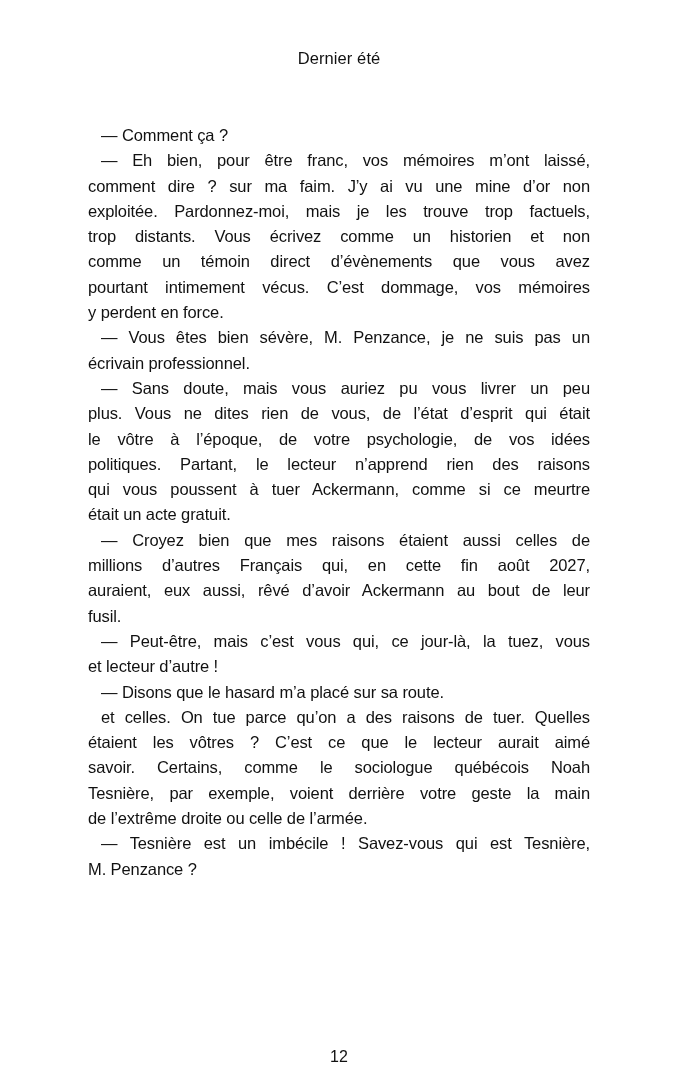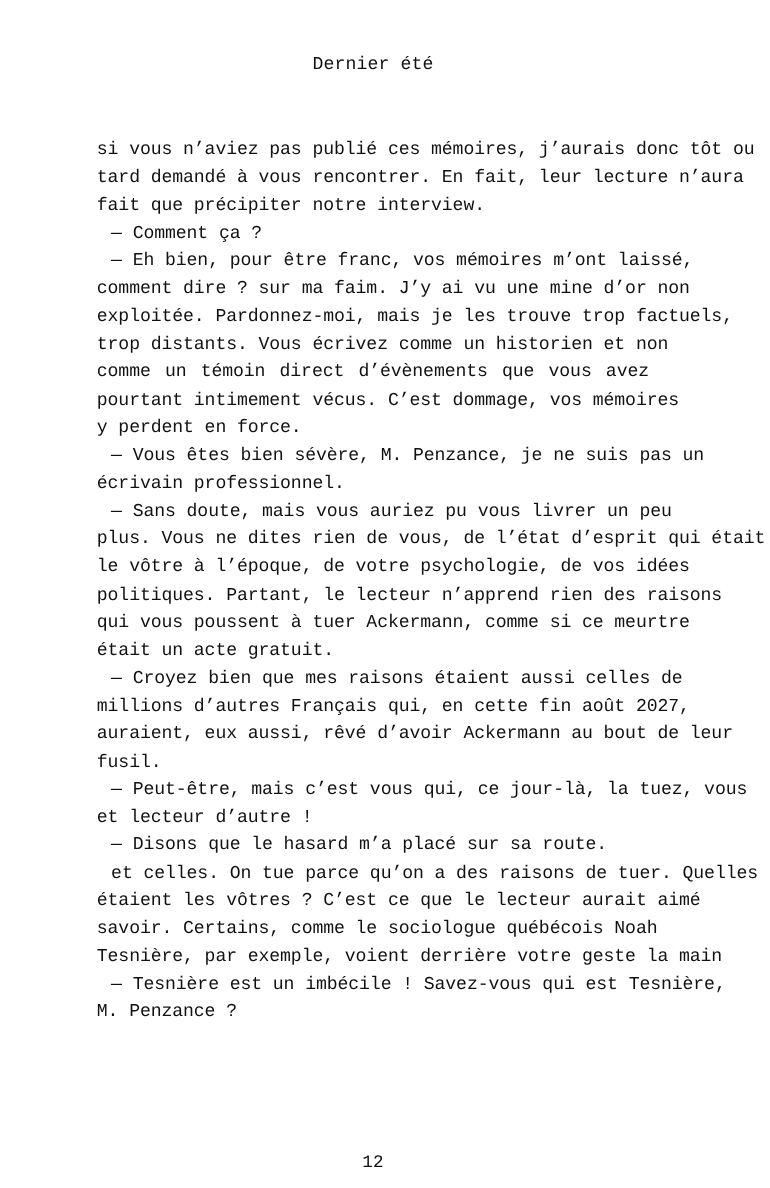--- a/index.html
+++ b/index.html
@@ -6,21 +6,21 @@
     margin: 0;
     padding: 0;
     background: #ffffff;
   }
   .page {
     position: relative;
     width: 700px;
     height: 1080px;
     background: #ffffff;
     overflow: hidden;
-    font-family: Liberation Mono, monospace;
+    font-family: Liberation Sans, sans-serif;
     color: #111111;
   }
   .running-header {
     position: absolute;
     top: 49px;
     left: 88px;
     width: 502px;
     text-align: center;
     font-size: 16.5px;
     letter-spacing: 0.1px;
@@ -56,25 +56,20 @@
     margin-top: 47px;
   }
 </style>
 </head>
 <body>
 
 <div class="page">
   <div class="running-header">Dernier été</div>
 
   <div class="body-text">
-      <div class="para">
-        <div class="line">si vous n’aviez pas publié ces mémoires, j’aurais donc tôt ou</div>
-        <div class="line">tard demandé à vous rencontrer. En fait, leur lecture n’aura</div>
-        <div class="line last">fait que précipiter notre interview.</div>
-      </div>
       <div class="para indent">
         <div class="line last">— Comment ça ?</div>
       </div>
       <div class="para indent">
         <div class="line">— Eh bien, pour être franc, vos mémoires m’ont laissé,</div>
         <div class="line">comment dire ? sur ma faim. J’y ai vu une mine d’or non</div>
         <div class="line">exploitée. Pardonnez-moi, mais je les trouve trop factuels,</div>
         <div class="line">trop distants. Vous écrivez comme un historien et non</div>
         <div class="line">comme un témoin direct d’évènements que vous avez</div>
         <div class="line">pourtant intimement vécus. C’est dommage, vos mémoires</div>
@@ -103,20 +98,21 @@
         <div class="line last">et lecteur d’autre !</div>
       </div>
       <div class="para indent">
         <div class="line last">— Disons que le hasard m’a placé sur sa route.</div>
       </div>
       <div class="para indent">
         <div class="line">et celles. On tue parce qu’on a des raisons de tuer. Quelles</div>
         <div class="line">étaient les vôtres ? C’est ce que le lecteur aurait aimé</div>
         <div class="line">savoir. Certains, comme le sociologue québécois Noah</div>
         <div class="line">Tesnière, par exemple, voient derrière votre geste la main</div>
+        <div class="line last">de l’extrême droite ou celle de l’armée.</div>
       </div>
       <div class="para indent">
         <div class="line">— Tesnière est un imbécile ! Savez-vous qui est Tesnière,</div>
         <div class="line last">M. Penzance ?</div>
       </div>
     </div>
 
   <div class="page-number">12</div>
 </div>
 

